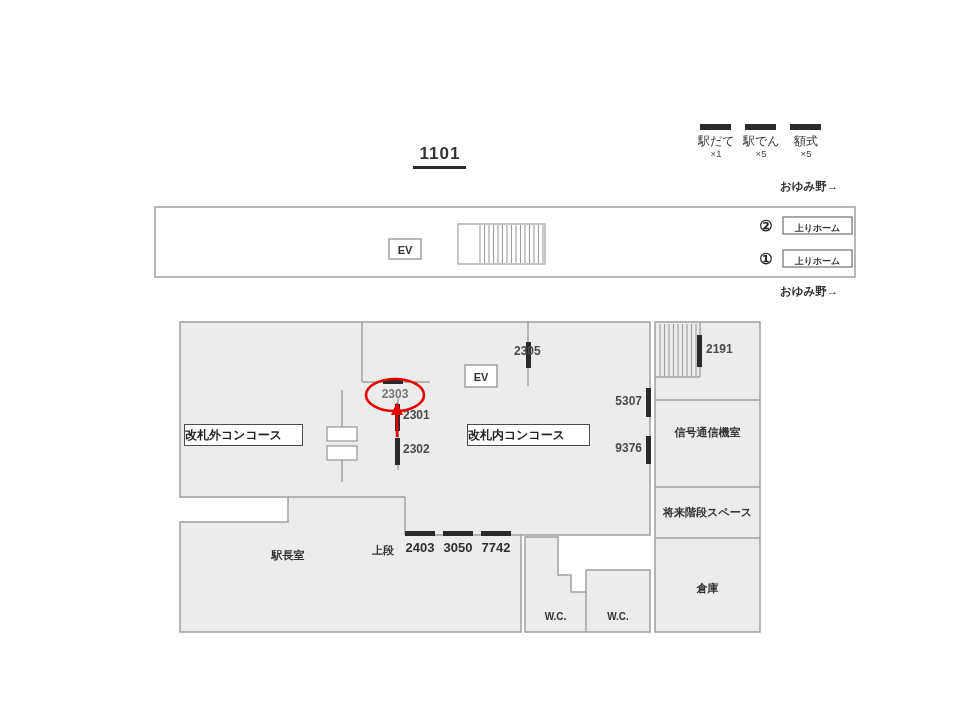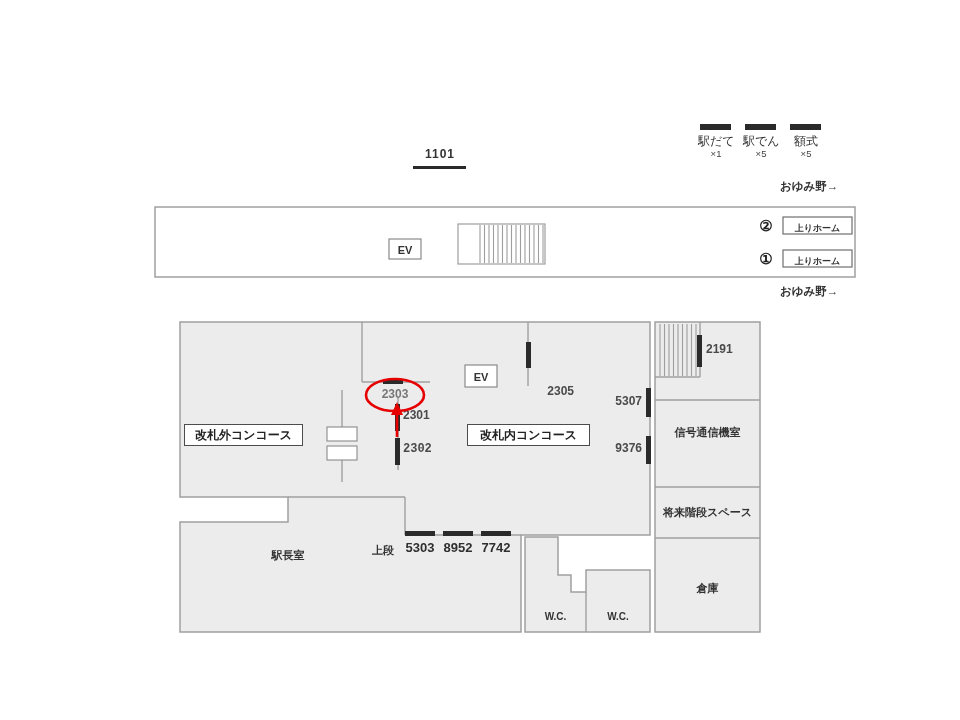--- a/index.html
+++ b/index.html
@@ -7,21 +7,21 @@
           font-family:"Liberation Sans",sans-serif;overflow:hidden;}
   .abs{position:absolute;left:0;top:0;}
   .lbl{position:absolute;font-weight:700;color:#333;text-align:center;
        white-space:nowrap;line-height:14px;font-size:11px;}
   .num{font-size:12px;color:#4a4a4a;line-height:13px;}
   .num-light{color:#777;}
   .big{font-size:13px;color:#2f2f2f;}
   .small{font-size:12px;font-weight:400;color:#333;}
   .cnt{font-size:9.5px;font-weight:400;color:#444;}
   .boxlbl{position:absolute;background:#fff;border:1.3px solid #4c4c4c;
-          font-weight:700;font-size:12px;color:#222;text-align:center;
+          font-weight:700;font-size:12px;color:#222;text-align:left;
           white-space:nowrap;}
   .dir{font-size:11.5px;text-align:left;}
   .circ{font-size:15px;line-height:18px;color:#222;}
   svg{display:block;}
 </style>
 </head>
 <body>
 
 <div class="canvas">
 
@@ -60,21 +60,21 @@
     <rect x="383" y="379" width="20" height="5" fill="#2a2a2a"></rect>
     <rect x="395" y="404" width="5" height="27" fill="#2a2a2a"></rect>
     <rect x="395" y="438" width="5" height="27" fill="#2a2a2a"></rect>
     <rect x="646" y="388" width="5" height="29" fill="#2a2a2a"></rect>
     <rect x="646" y="436" width="5" height="28" fill="#2a2a2a"></rect>
     <rect x="405" y="531" width="30" height="5" fill="#2a2a2a"></rect>
     <rect x="443" y="531" width="30" height="5" fill="#2a2a2a"></rect>
     <rect x="481" y="531" width="30" height="5" fill="#2a2a2a"></rect>
   </svg>
 
-  <div class="lbl" style="left:400px;top:147px;width:80px;font-size:12px;letter-spacing:1px;">1101</div>
+  <div class="lbl" style="left:400px;top:147px;width:80px;font-size:17px;letter-spacing:1px;">1101</div>
 
   <div class="lbl small" style="left:698px;top:134px;width:36px;">駅だて</div>
   <div class="lbl cnt" style="left:698px;top:147px;width:36px;">×1</div>
   <div class="lbl small" style="left:743px;top:134px;width:36px;">駅でん</div>
   <div class="lbl cnt" style="left:743px;top:147px;width:36px;">×5</div>
   <div class="lbl small" style="left:788px;top:134px;width:36px;">額式</div>
   <div class="lbl cnt" style="left:788px;top:147px;width:36px;">×5</div>
 
   <div class="lbl dir" style="left:780px;top:179px;width:105px;">おゆみ野→</div>
   <div class="lbl dir" style="left:780px;top:284px;width:105px;">おゆみ野→</div>
@@ -83,30 +83,30 @@
   <div class="lbl circ" style="left:755px;top:217px;width:22px;">②</div>
   <div class="lbl" style="left:783px;top:221px;width:69px;font-size:9px;">上りホーム</div>
   <div class="lbl circ" style="left:755px;top:250px;width:22px;">①</div>
   <div class="lbl" style="left:783px;top:254px;width:69px;font-size:9px;">上りホーム</div>
 
   <div class="boxlbl" style="left:184px;top:424px;width:117px;height:20px;line-height:20px;">改札外コンコース</div>
   <div class="boxlbl" style="left:467px;top:424px;width:121px;height:20px;line-height:20px;">改札内コンコース</div>
 
   <div class="lbl" style="left:465px;top:370px;width:32px;">EV</div>
 
-  <div class="lbl num" style="left:534px;top:345px;width:40px;text-align:right;margin-top:40px;">2305</div>
+  <div class="lbl num" style="left:514px;top:345px;width:40px;text-align:left;">2305</div>
   <div class="lbl num" style="left:706px;top:343px;width:40px;text-align:left;">2191</div>
   <div class="lbl num num-light" style="left:375px;top:388px;width:40px;">2303</div>
   <div class="lbl num" style="left:403px;top:409px;width:40px;text-align:left;">2301</div>
-  <div class="lbl num" style="left:403px;top:443px;width:40px;text-align:left;font-family:Liberation Mono, monospace;">2302</div>
+  <div class="lbl num" style="left:403px;top:443px;width:40px;text-align:left;">2302</div>
   <div class="lbl num" style="left:598px;top:395px;width:44px;text-align:right;">5307</div>
   <div class="lbl num" style="left:598px;top:442px;width:44px;text-align:right;">9376</div>
   <div class="lbl" style="left:368px;top:543px;width:30px;">上段</div>
-  <div class="lbl num big" style="left:403px;top:541px;width:34px;">5303</div>
-  <div class="lbl num big" style="left:441px;top:541px;width:34px;">8952</div>
+  <div class="lbl num big" style="left:403px;top:541px;width:34px;">2403</div>
+  <div class="lbl num big" style="left:441px;top:541px;width:34px;">3050</div>
   <div class="lbl num big" style="left:479px;top:541px;width:34px;">7742</div>
 
   <div class="lbl" style="left:258px;top:548px;width:60px;">駅長室</div>
   <div class="lbl" style="left:655px;top:425px;width:105px;">信号通信機室</div>
   <div class="lbl" style="left:652px;top:505px;width:111px;font-size:11px;">将来階段スペース</div>
   <div class="lbl" style="left:655px;top:581px;width:105px;">倉庫</div>
   <div class="lbl" style="left:525px;top:610px;width:61px;font-size:10px;">W.C.</div>
   <div class="lbl" style="left:586px;top:610px;width:64px;font-size:10px;">W.C.</div>
 
   <svg class="abs" width="960" height="720" viewBox="0 0 960 720" style="pointer-events:none;">

